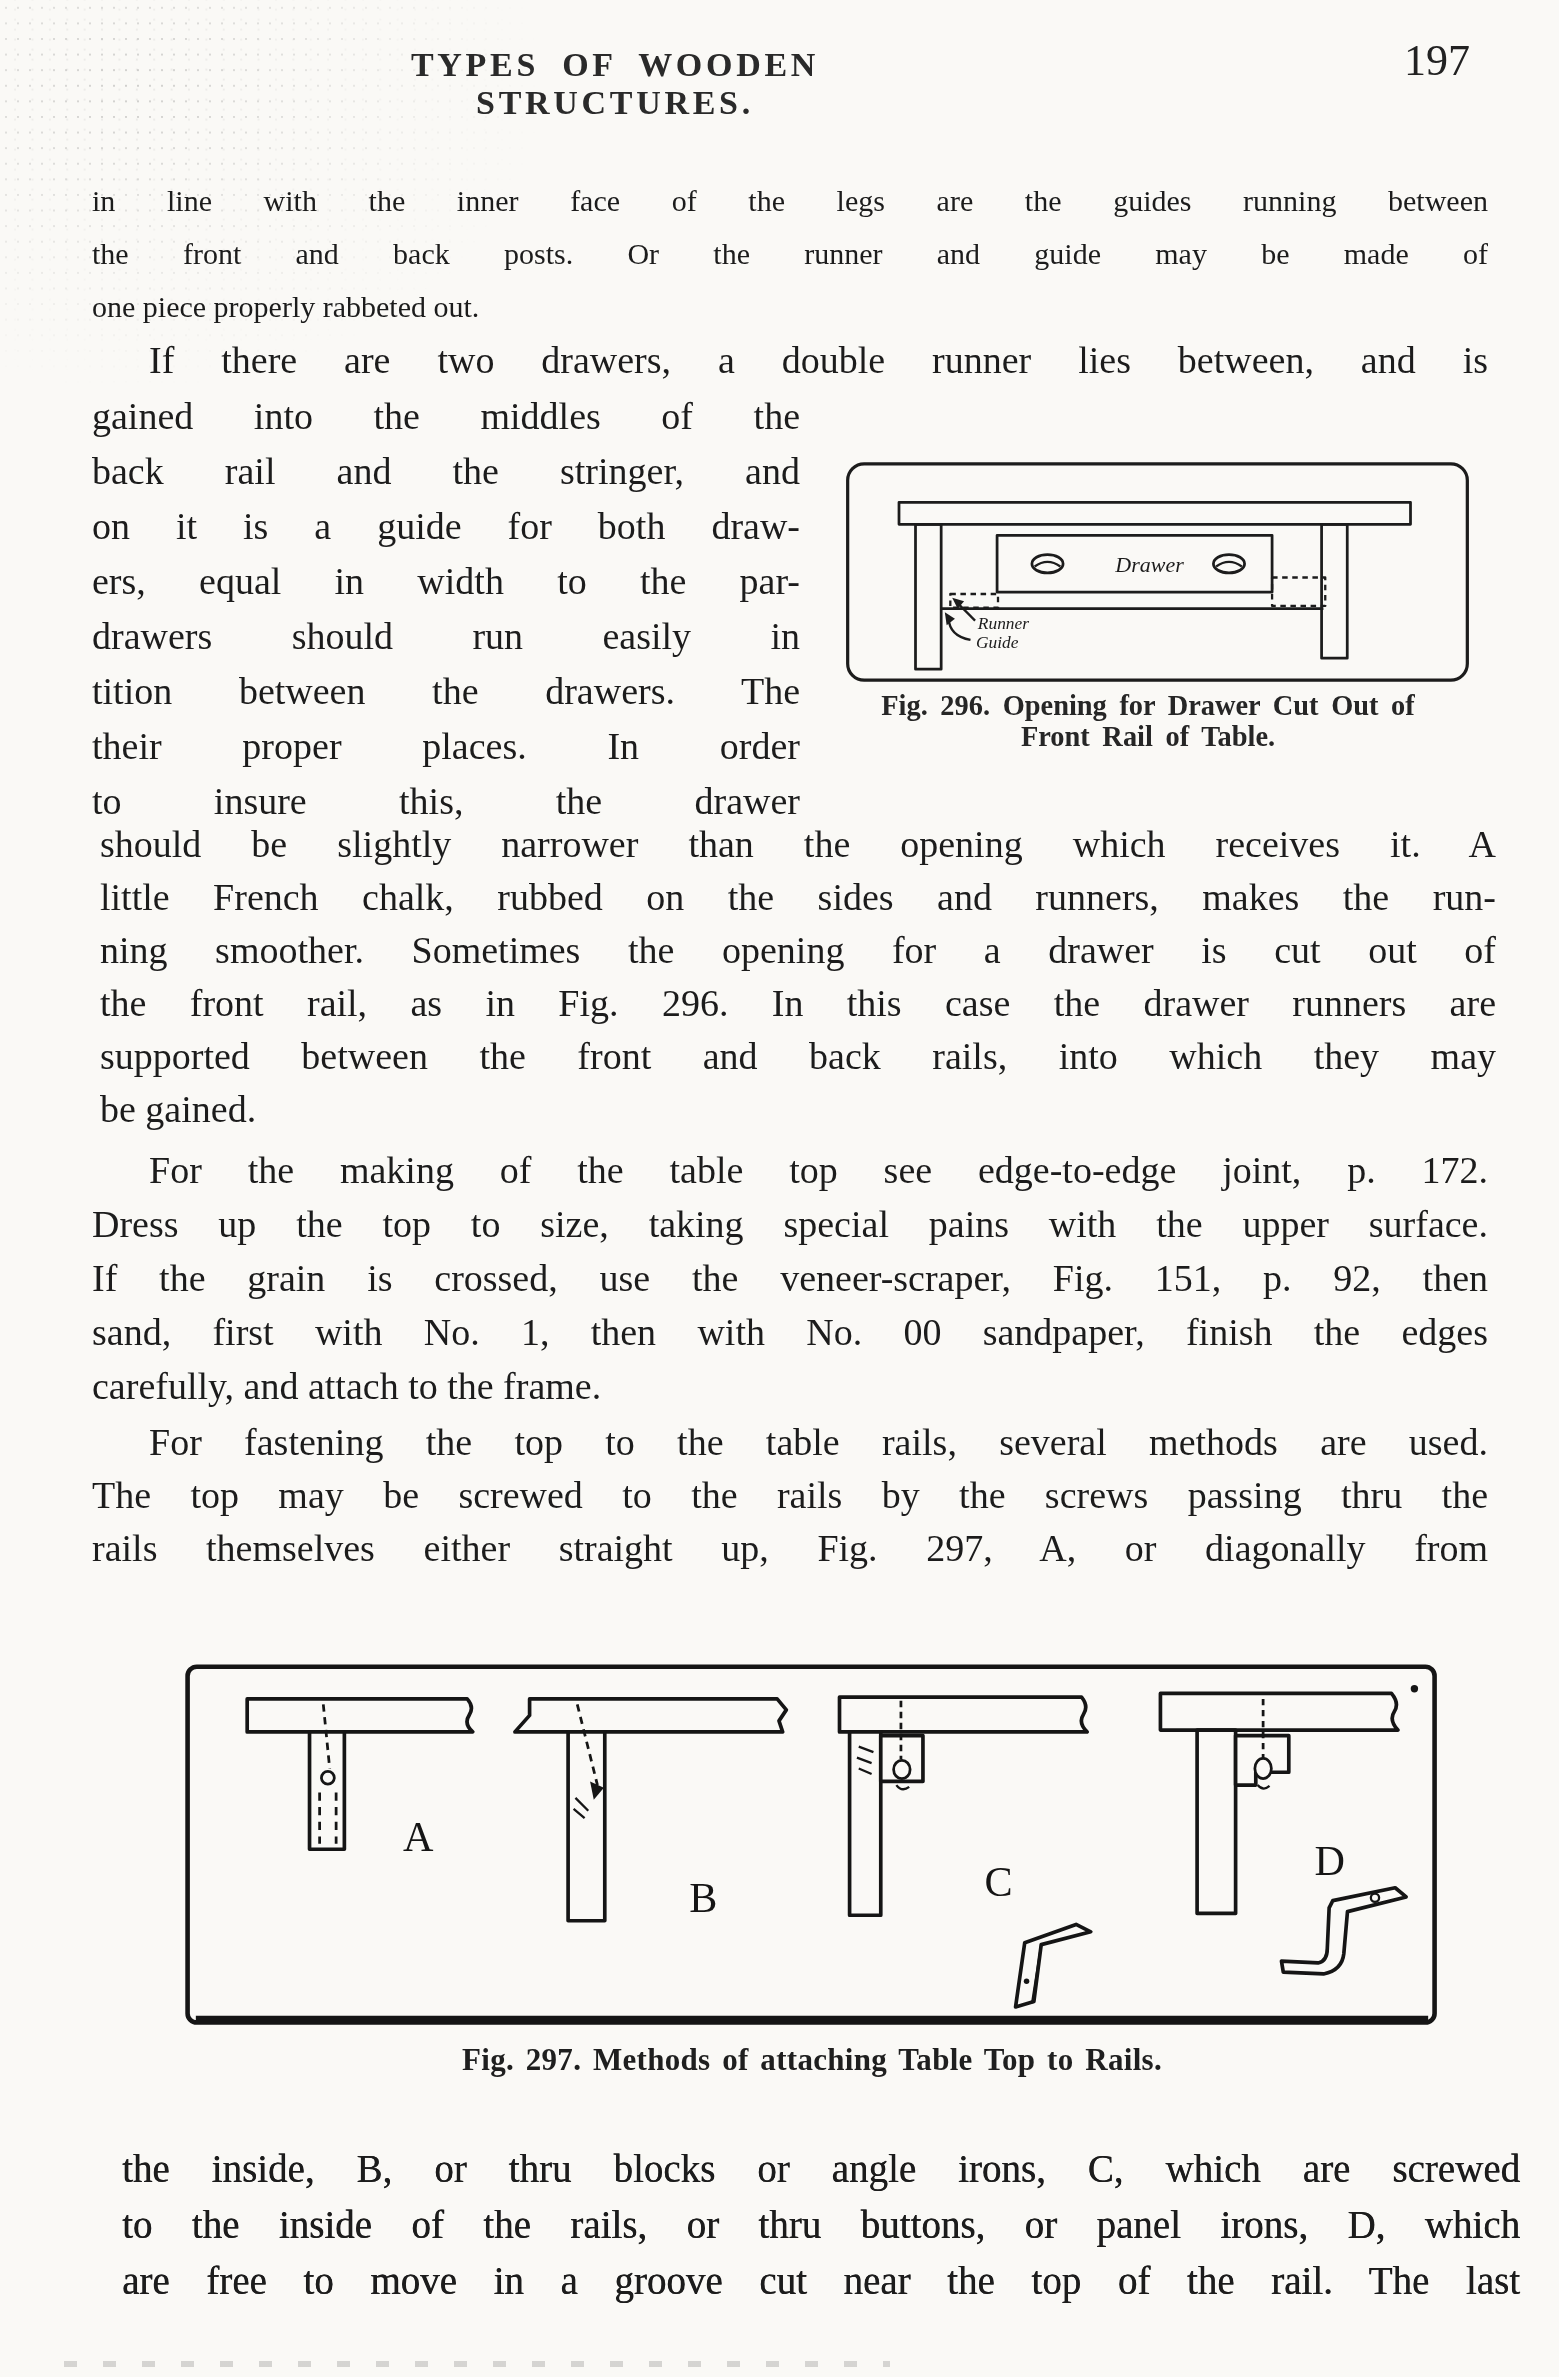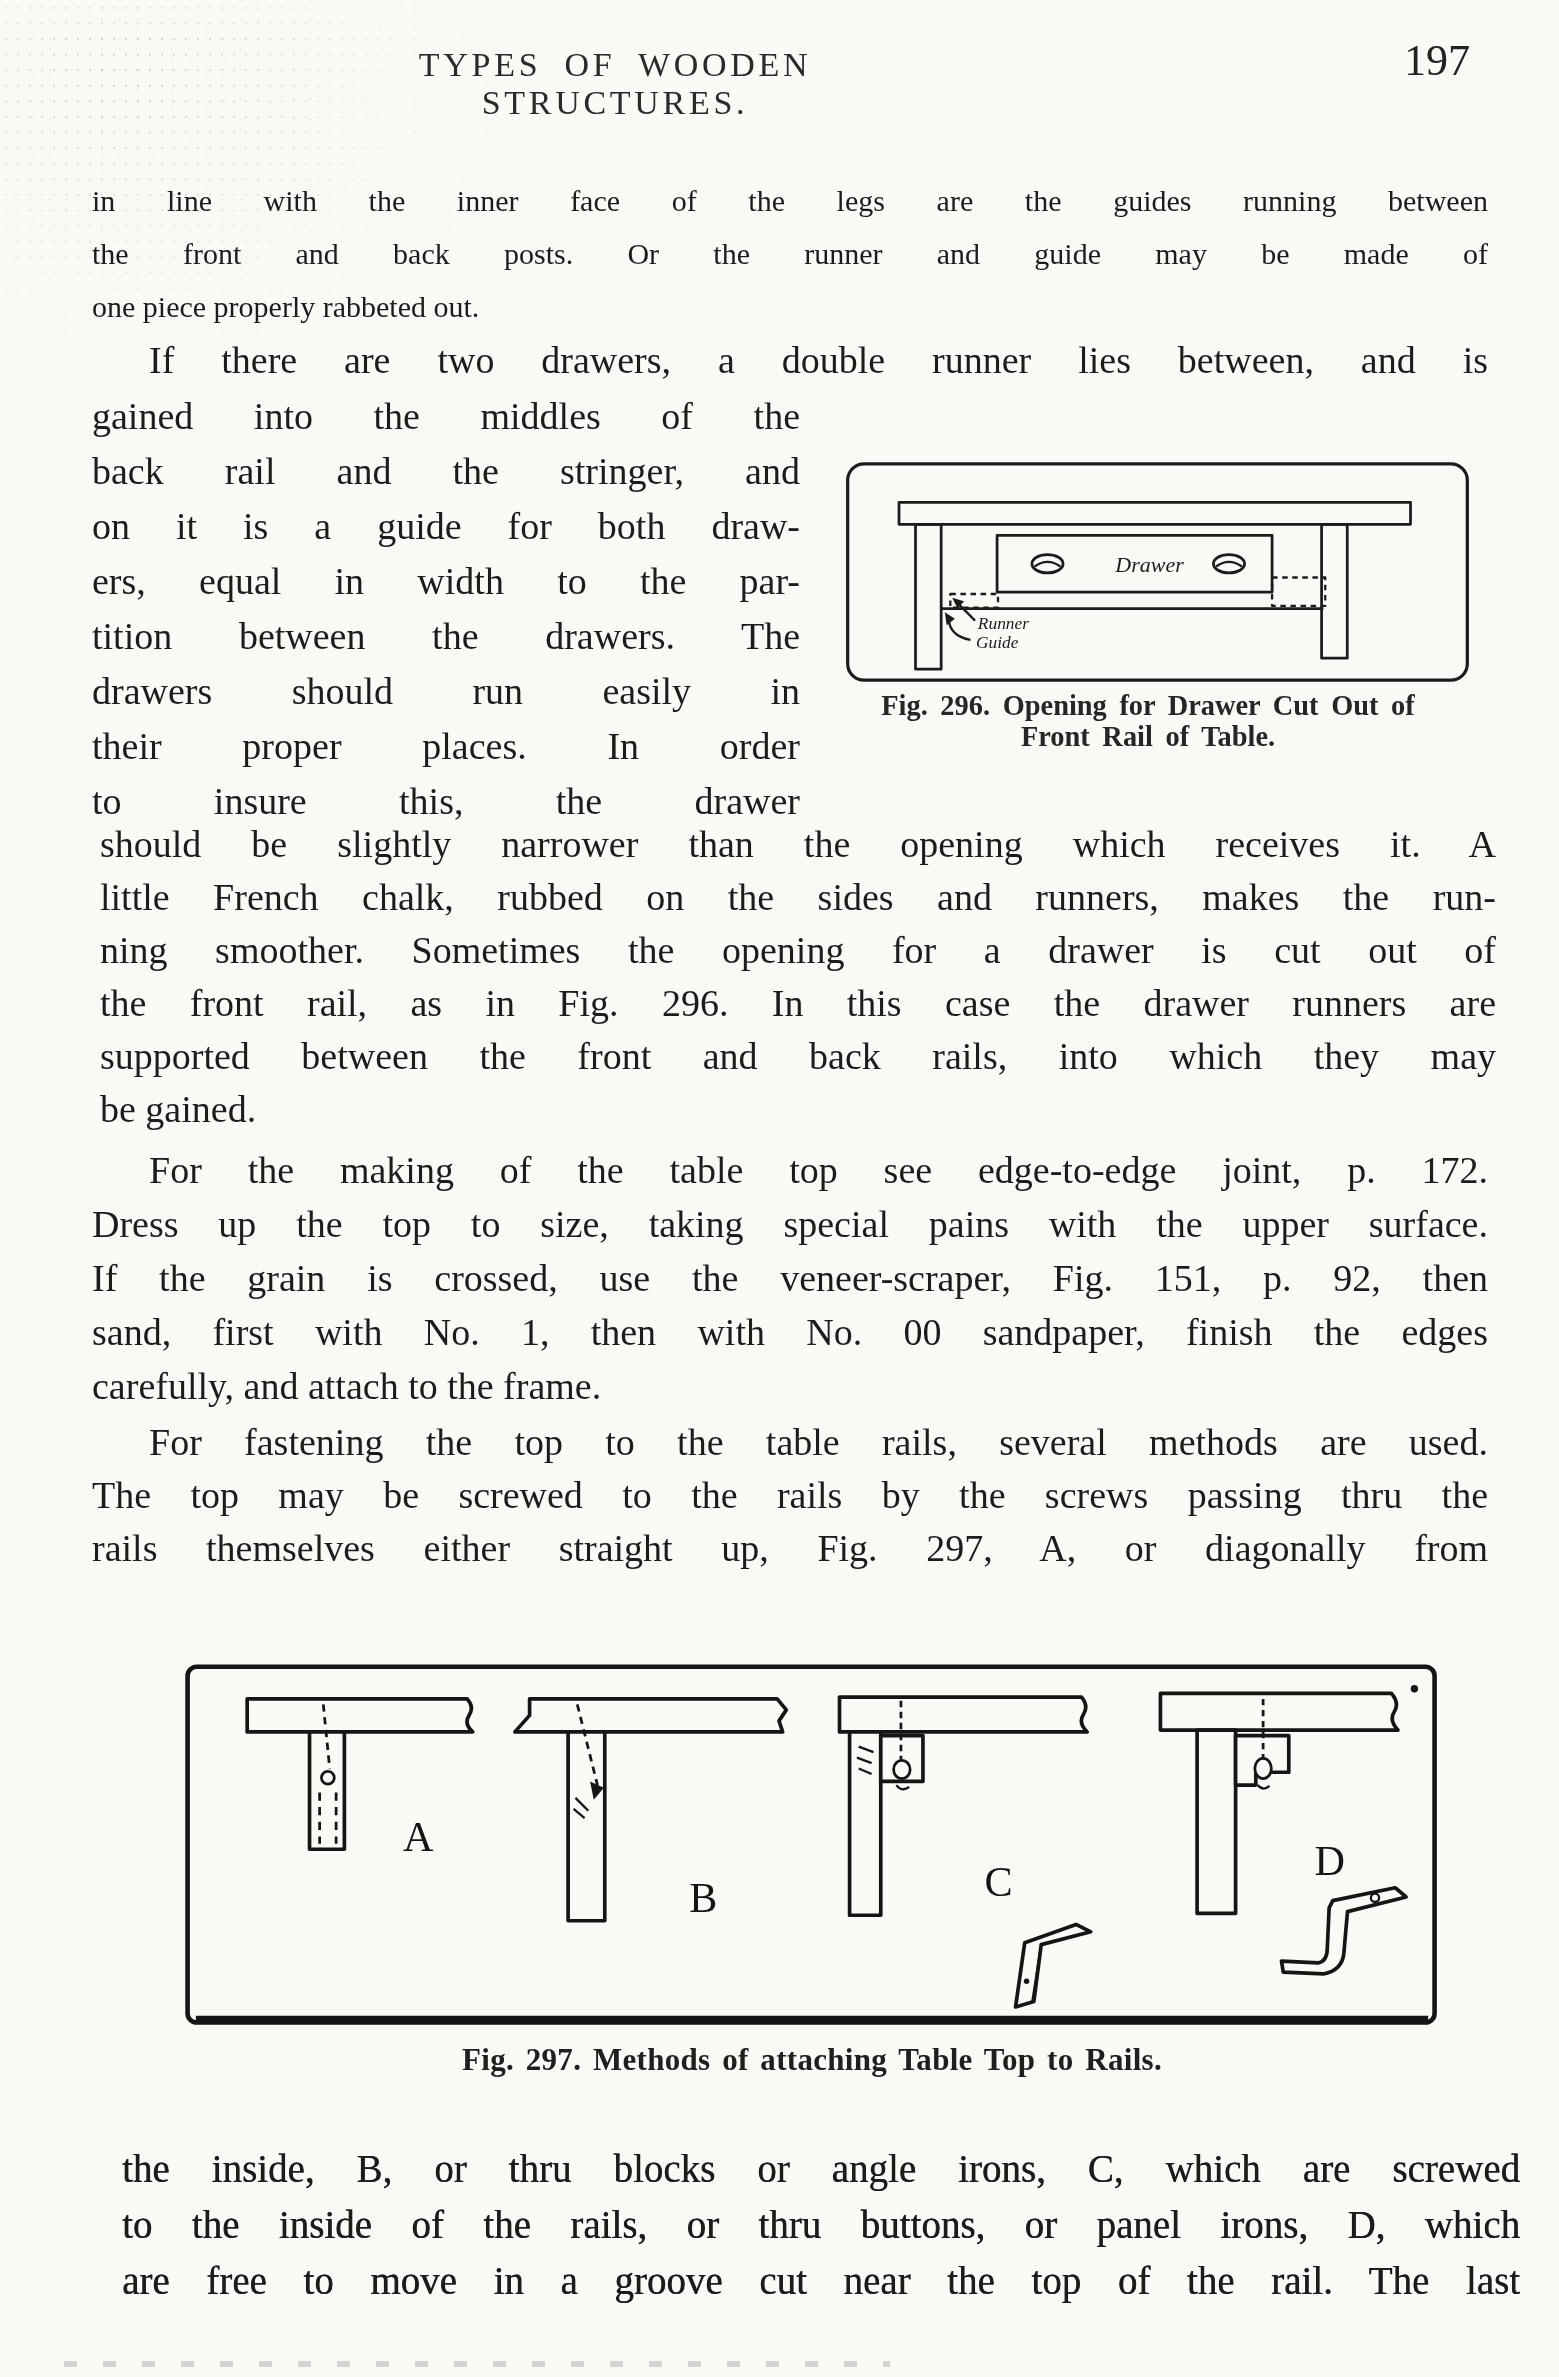--- a/index.html
+++ b/index.html
@@ -8,21 +8,21 @@
   
   .noise-tl{position:absolute;left:0;top:0;width:605px;height:495px;opacity:.42;
     background-image:radial-gradient(rgba(70,70,70,.55) 1px,transparent 1.2px),
                      radial-gradient(rgba(95,95,95,.45) 0.9px,transparent 1.1px);
     background-size:12px 15.6px,17.4px 10px;background-position:0 0,6.4px 4.6px;
     -webkit-mask-image:radial-gradient(ellipse 95% 85% at 22% 18%,#000 0%,transparent 72%);
     mask-image:radial-gradient(ellipse 95% 85% at 22% 18%,#000 0%,transparent 72%);}
   .noise-b{position:absolute;left:64px;top:2361px;width:826px;height:6.4px;opacity:.22;
     background-image:repeating-linear-gradient(90deg,rgba(40,40,40,.8) 0 13px,transparent 13px 39px);}
   .header-title{position:absolute;left:303px;top:46px;width:624px;text-align:center;
-    font-size:34px;letter-spacing:3.7px;word-spacing:11px;color:#2a2a2a;}
+    font-size:34px;letter-spacing:3.7px;word-spacing:11px;color:#2a2a2a;font-weight:bold;}
   .page-number{position:absolute;left:1312px;top:35px;width:158px;text-align:right;font-size:44px;color:#222;}
   .para{position:absolute;}
   .line{text-align:justify;text-align-last:justify;}
   .line.nl{text-align-last:left;}
   .indent{text-indent:57px;}
   #p1 {left:92px;top:174px;width:1396px;line-height:53px;font-size:30px;}
   #p2i{left:92px;top:334px;width:1396px;line-height:53px;font-size:38px;}
   #p2l{left:92px;top:389px;width:708px; line-height:55px;font-size:38px;}
   #p2r{left:100px;top:818px;width:1396px;line-height:53px;font-size:38px;}
   #p3 {left:92px;top:1143px;width:1396px;line-height:54px;font-size:38px;}
@@ -55,22 +55,22 @@
 
   <div class="para" id="p2i">
     <div class="line jl indent">If there are two drawers, a double runner lies between, and is</div>
   </div>
 
   <div class="para" id="p2l">
     <div class="line jl">gained into the middles of the</div>
     <div class="line jl">back rail and the stringer, and</div>
     <div class="line jl">on it is a guide for both draw-</div>
     <div class="line jl">ers, equal in width to the par-</div>
+    <div class="line jl">drawers should run easily in</div>
     <div class="line jl">tition between the drawers. The</div>
-    <div class="line jl">drawers should run easily in</div>
     <div class="line jl">their proper places.  In order</div>
     <div class="line jl">to insure this, the drawer</div>
   </div>
 
   <svg class="fig296" width="627" height="224" viewBox="0 0 684 244">
     <g fill="none" stroke="#1c1c1c" stroke-width="3" stroke-linejoin="round">
       <rect x="4" y="4" width="676" height="236" rx="18" stroke-width="3.5"></rect>
       <rect x="60" y="46" width="558" height="24"></rect>
       <rect x="78" y="70" width="28" height="158"></rect>
       <rect x="521" y="70" width="28" height="146"></rect>

